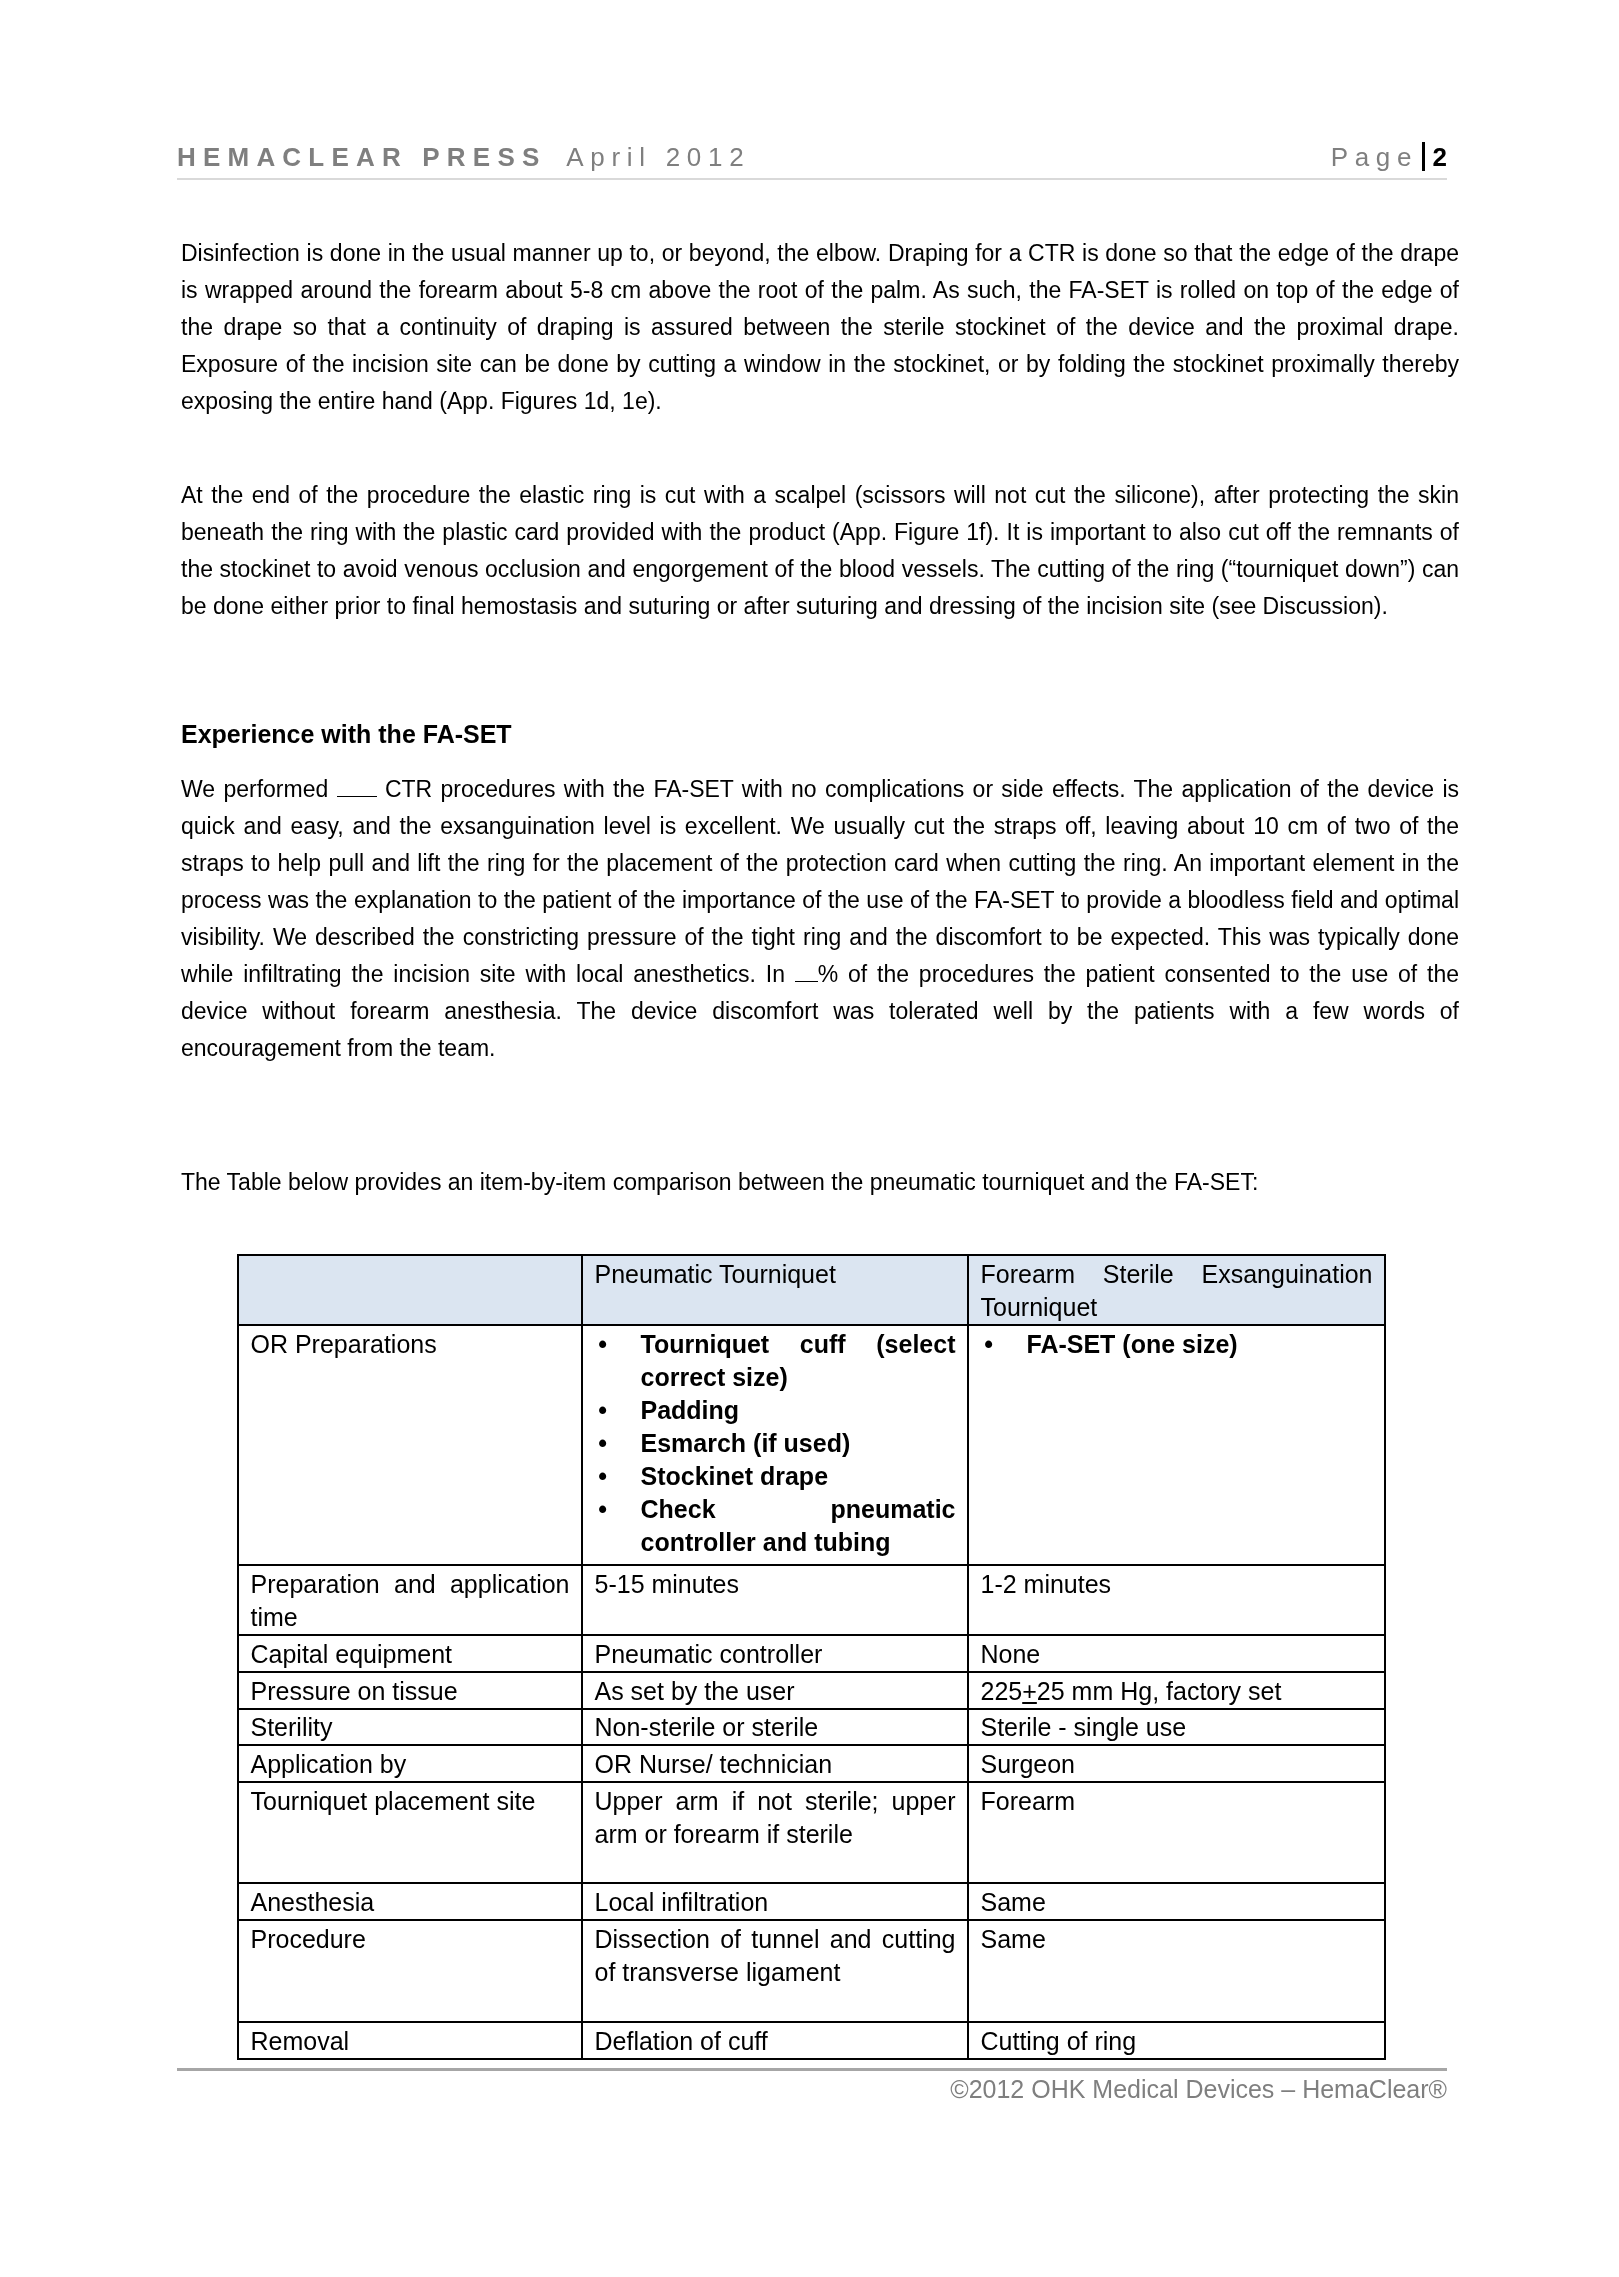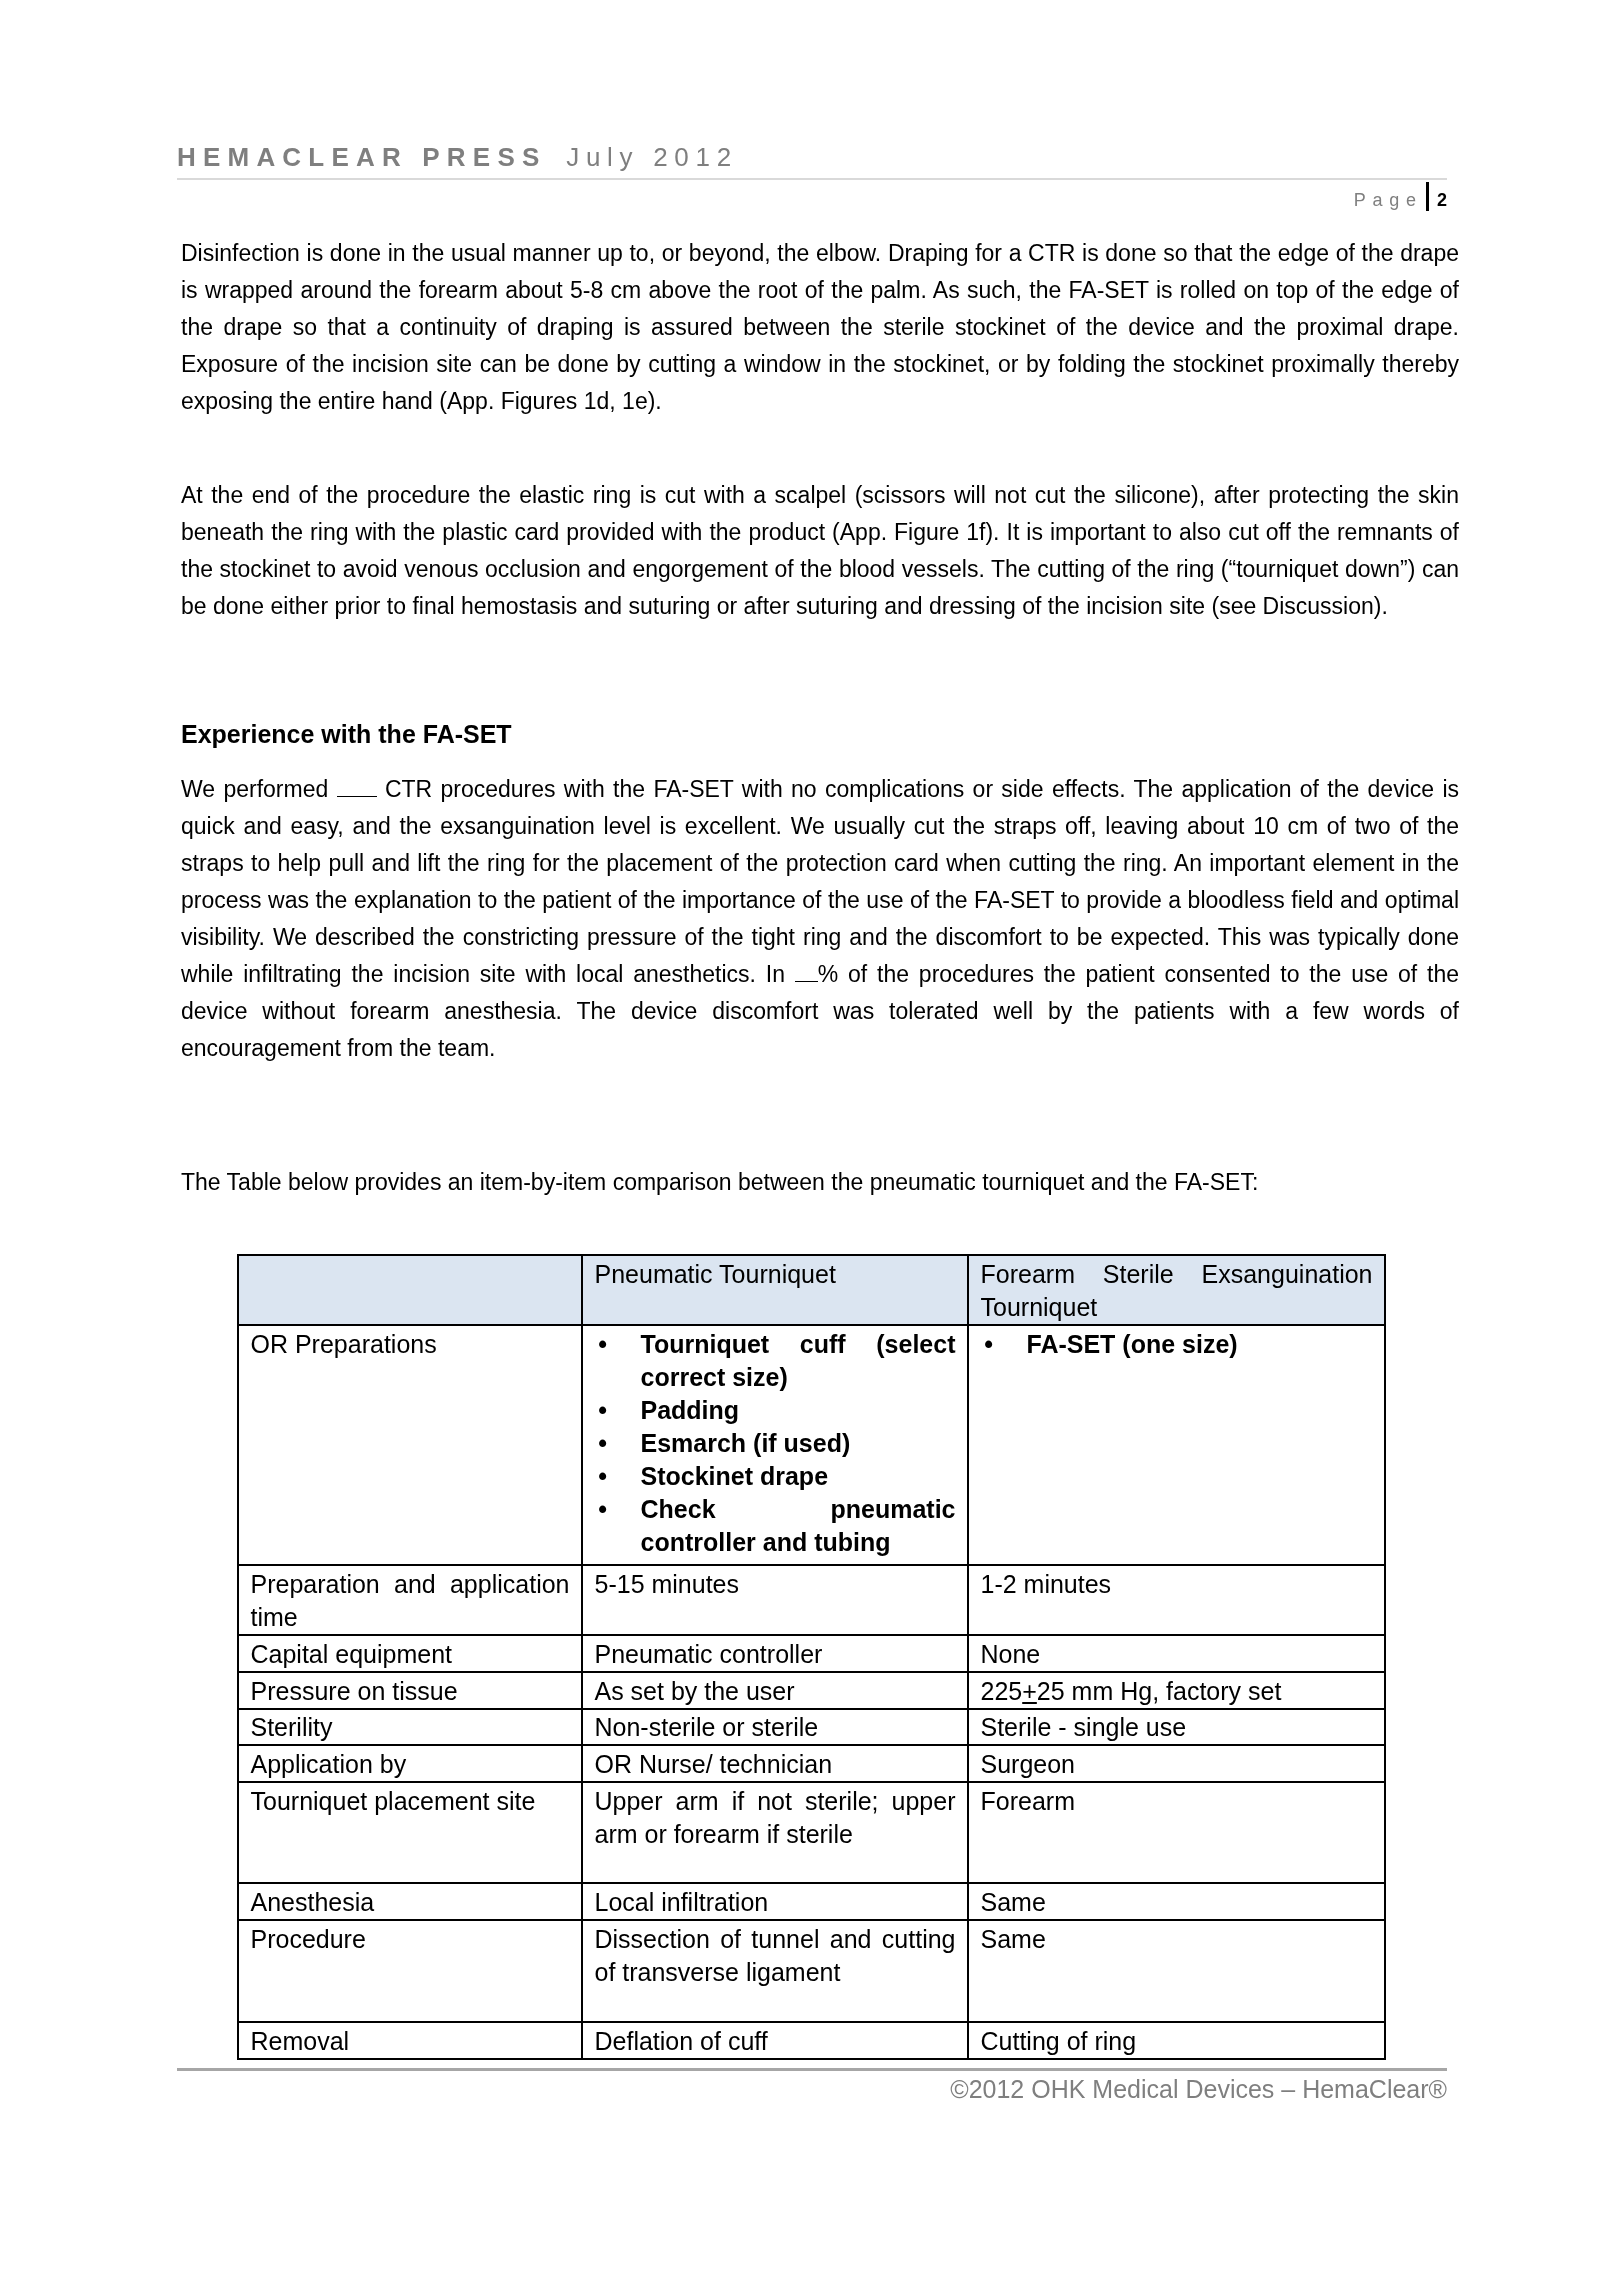--- a/index.html
+++ b/index.html
@@ -3,21 +3,21 @@
 <meta charset="utf-8">
 <style>
   html, body { margin:0; padding:0; background:#ffffff; }
   body { width:1620px; height:2278px; position:relative; overflow:hidden;
          font-family:"Liberation Sans", sans-serif; color:#000; }
   .hdr { position:absolute; left:177px; top:142px; width:1270px; height:31px;
          font-family:"Liberation Sans", sans-serif; }
   .hdr-left { position:absolute; left:0; top:0; font-size:26px; letter-spacing:6.7px; color:#7f7f7f; white-space:nowrap; }
   .hdr-left .brand { font-weight:bold; letter-spacing:7.2px; }
   .hdr-left .date { font-weight:normal; letter-spacing:6.7px; margin-left:5.8px; }
-  .hdr-right { position:absolute; right:0; top:0; font-size:18px; color:#7f7f7f; white-space:nowrap;margin-top:40px; }
+  .hdr-right { position:absolute; right:0; top:0; font-size:26px; color:#7f7f7f; white-space:nowrap; }
   .hdr-right .pg { letter-spacing:6.7px; }
   .hdr-right .sep { display:inline-block; width:2.9px; height:29px; background:#000; vertical-align:-4.8px; margin:0 7.7px 0 3.8px; }
   .hdr-right .num { color:#000; font-weight:bold; }
   .hdr-rule { position:absolute; left:177px; top:178px; width:1270px; height:1.9px; background:#d9d9d9; }
 
   .body-text { position:absolute; left:181px; width:1278px; font-size:23px; line-height:37px; text-align:justify; }
   .body-text p { margin:0; }
   .p1 { top:235px; }
   .p2 { top:477px; }
   .heading { position:absolute; left:181px; top:716px; font-size:25px; font-weight:bold; line-height:37px; }
@@ -39,21 +39,21 @@
 
   .ftr-rule { position:absolute; left:177px; top:2068px; width:1270px; height:2.9px; background:#a6a6a6; }
   .ftr { position:absolute; right:173px; top:2075px; font-size:25px; color:#7f7f7f; white-space:nowrap; }
 </style>
 </head>
 <body>
 
 <div class="hdr">
   <div class="hdr-left">
     <span class="brand">HEMACLEAR PRESS</span>
-    <span class="date">July 2012</span>
+    <span class="date">April 2012</span>
   </div>
   <div class="hdr-right">
     <span class="pg">Page</span><span class="sep"></span><span class="num">2</span>
   </div>
 </div>
 <div class="hdr-rule"></div>
 
 <div class="body-text p1">
   <p>Disinfection is done in the usual manner up to, or beyond, the elbow. Draping for a CTR is done so that the edge of the drape is wrapped around the forearm about 5-8 cm above the root of the palm. As such, the FA-SET is rolled on top of the edge of the drape so that a continuity of draping is assured between the sterile stockinet of the device and the proximal drape. Exposure of the incision site can be done by cutting a window in the stockinet, or by folding the stockinet proximally thereby exposing the entire hand (App. Figures 1d, 1e).</p>
 </div>

